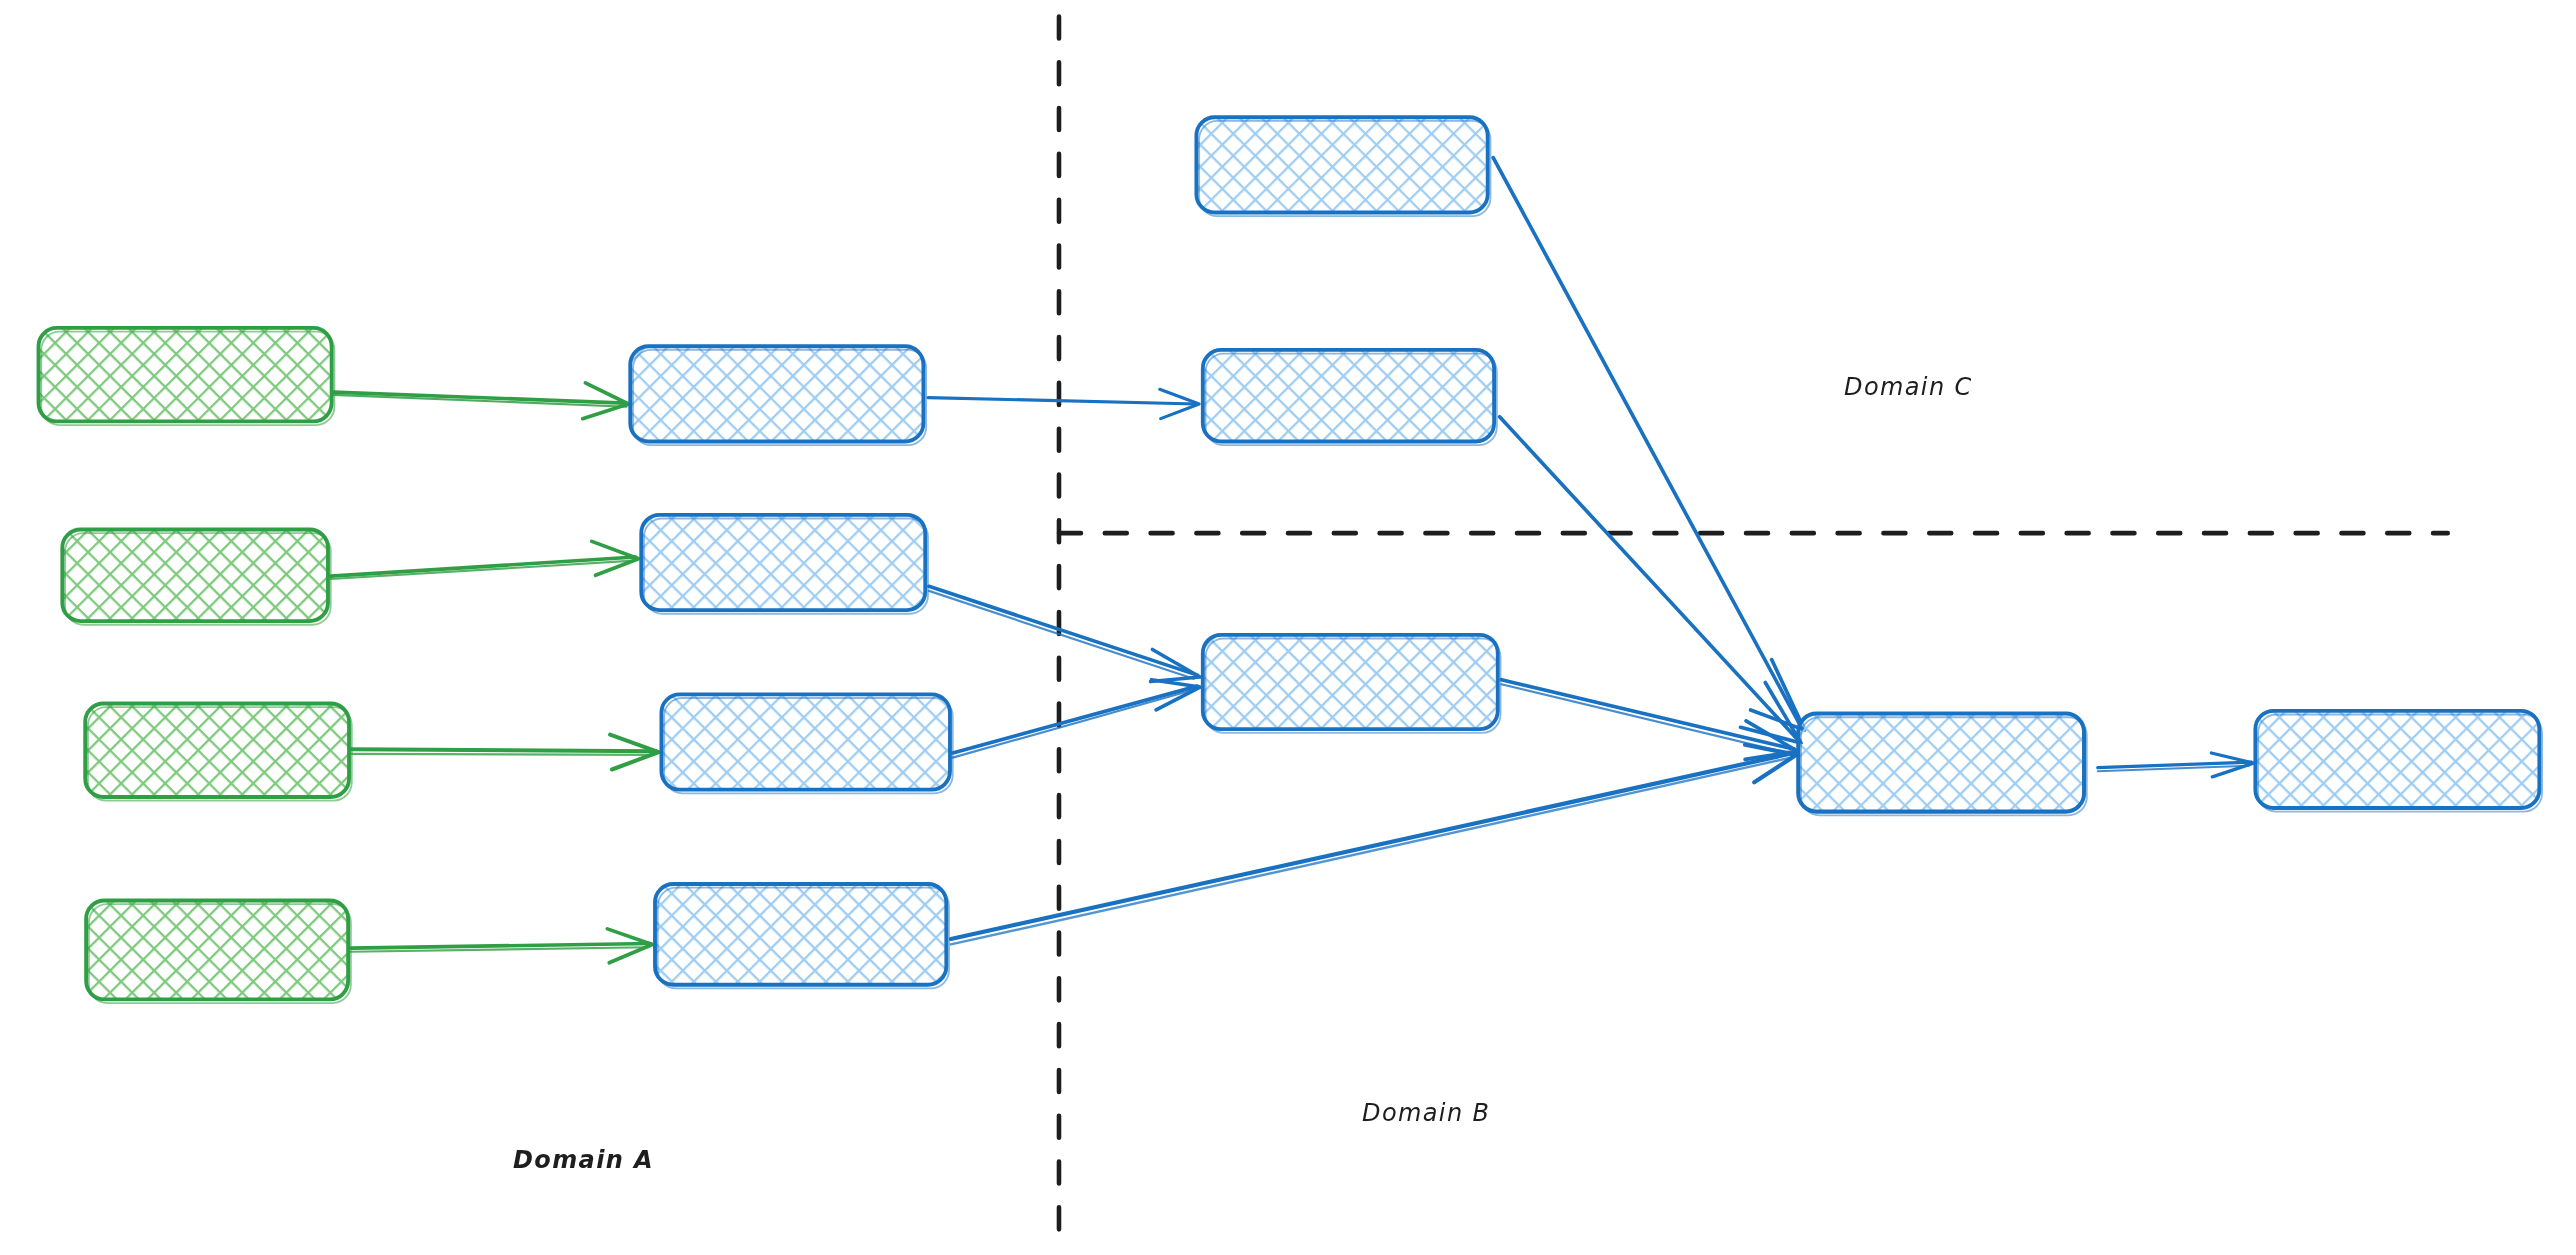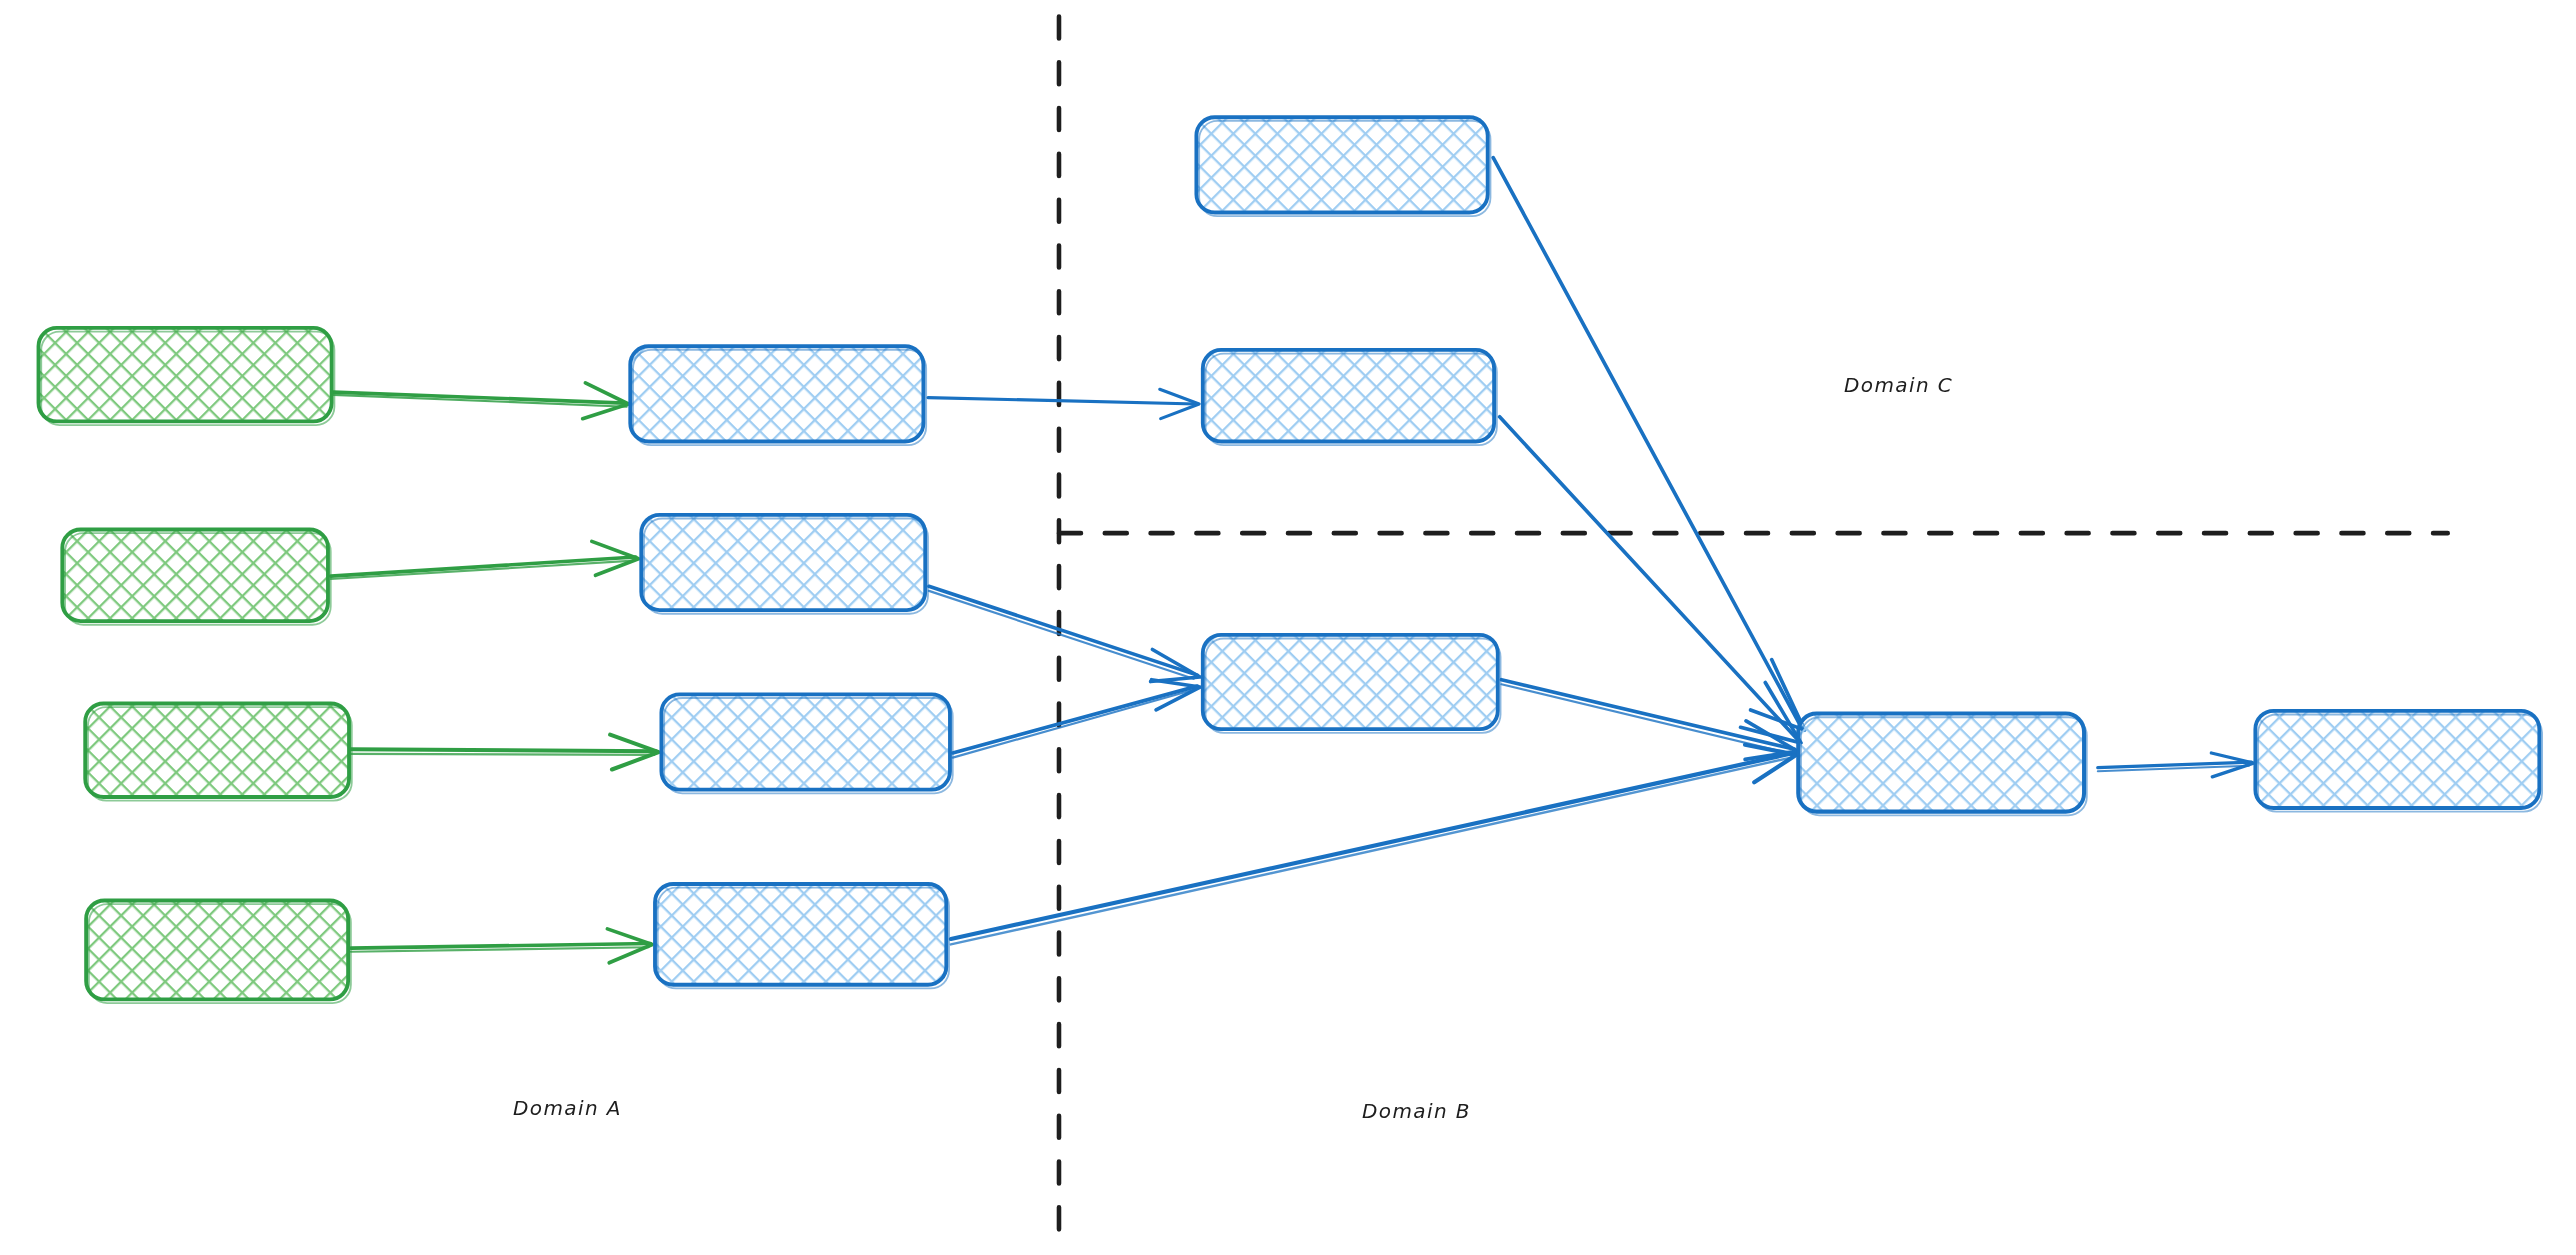--- a/index.html
+++ b/index.html
@@ -23,21 +23,21 @@
   #diagram-svg {
     position: absolute;
     top: 0;
     left: 0;
     width: 2576px;
     height: 1255px;
   }
   .domain-label {
     position: absolute;
     font-family: "DejaVu Sans", sans-serif;
-    font-size: 20px;
+    font-size: 24px;
     color: #1e1e1e;
     letter-spacing: 1.4px;
     white-space: nowrap;
     font-style: italic;
     font-weight: 400;
   }
 </style>
 </head>
 <body>
 
@@ -189,18 +189,18 @@
         <rect x="1966" y="783" width="312" height="107" rx="20" ry="20" fill="none" stroke="#1971c2" stroke-width="2" opacity="0.5"></rect>
       </g>
       <g>
         <rect x="2462" y="776" width="310" height="106" rx="20" ry="20" fill="url(#hatch-blue)" stroke="#1971c2" stroke-width="4.2"></rect>
         <rect x="2465" y="780" width="310" height="106" rx="20" ry="20" fill="none" stroke="#1971c2" stroke-width="2" opacity="0.5"></rect>
       </g>
 
     </g>
   </svg>
 
-  <div class="domain-label" style="left:513px; top:1096px;">Domain A</div>
+  <div class="domain-label" style="left:513px; top:1146px;font-weight:bold;">Domain A</div>
   <div class="domain-label" style="left:1362px; top:1099px;font-style:italic;">Domain B</div>
   <div class="domain-label" style="left:1844px; top:373px;">Domain C</div>
 
 </div>
 
 
 </body></html>

